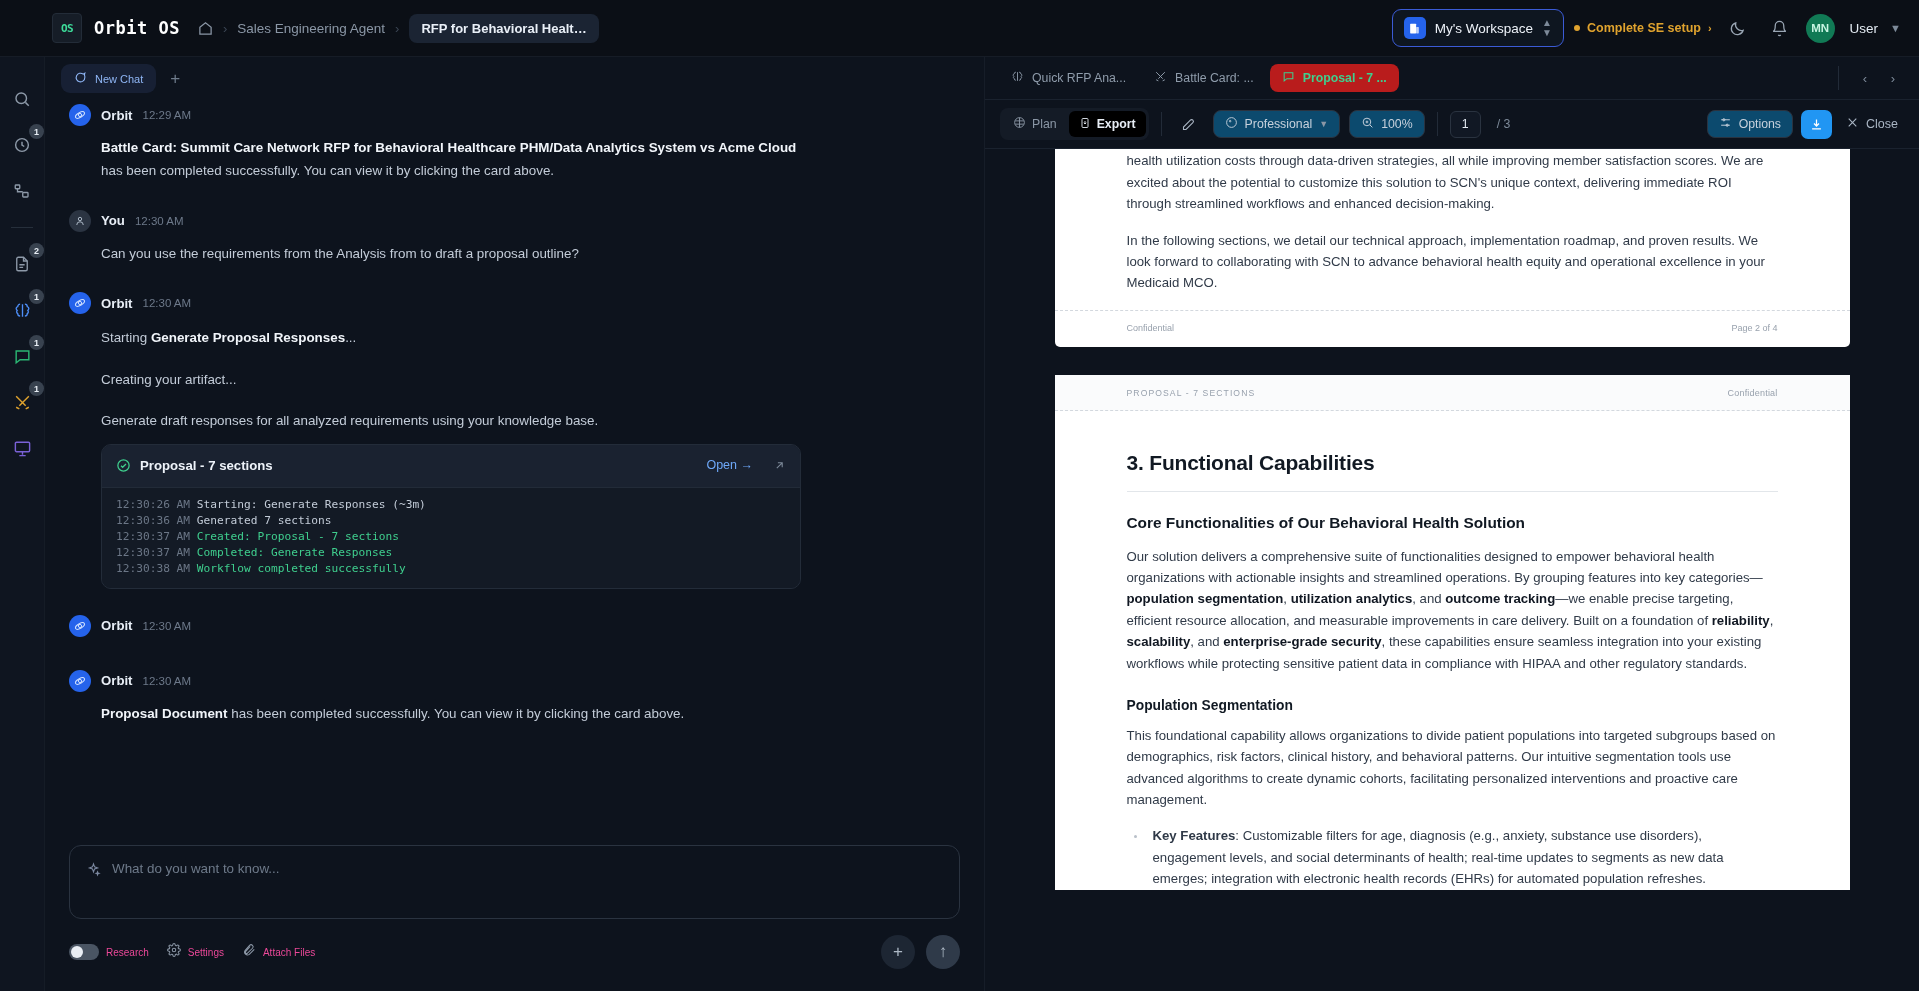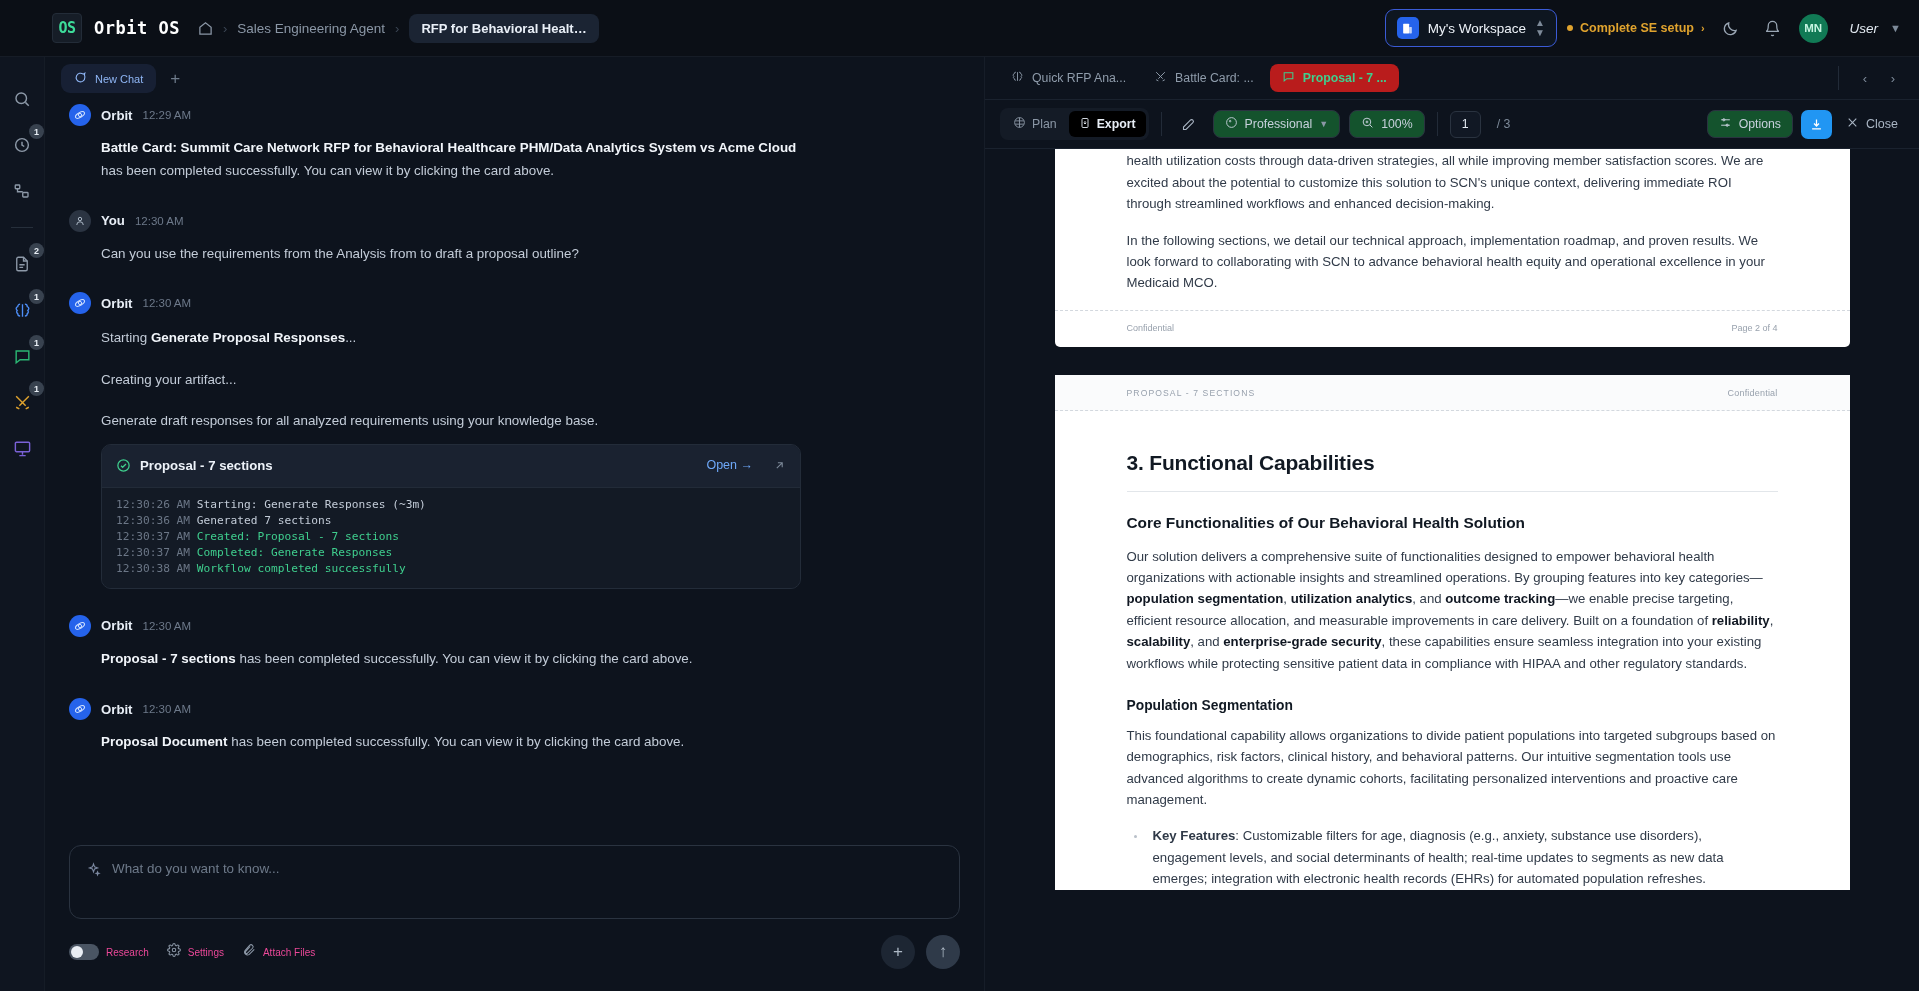--- a/index.html
+++ b/index.html
@@ -19,21 +19,21 @@
     display: flex; align-items: center;
     padding: 0 18px 0 52px;
     border-bottom: 1px solid #161c26;
     position: relative; z-index: 40;
   }
   .logo-badge {
     width: 30px; height: 30px; border-radius: 4px;
     background: #161d27; border: 1px solid #232c38;
     display: flex; align-items: center; justify-content: center;
     font-family: "DejaVu Sans Mono", monospace;
-    font-size: 15px; font-weight: 700; color: #3ddc9a; letter-spacing: -0.5px;
+    font-size: 11px; font-weight: 700; color: #3ddc9a; letter-spacing: -0.5px;
   }
   .logo-text {
     font-family: "DejaVu Sans Mono", monospace;
     font-size: 17px; font-weight: 700; color: #ffffff;
     margin-left: 12px; letter-spacing: 0.5px;
   }
   .bc-sep { color: #3b4654; font-size: 13px; margin: 0 10px; }
   .home-ic { margin-left: 18px; color: #8b97a6; display:flex; align-items:center; }
   .bc-link { color: #8b97a6; font-size: 13.5px; }
   .bc-current {
@@ -54,21 +54,21 @@
   .ws-label { font-size: 13.5px; color: #edf2f8; flex: 1; }
   .chev-ud { color: #7d8a99; font-size: 10px; line-height: 1; text-align:center; }
   .se-setup { display:flex; align-items:center; gap:7px; color:#e0a32e; font-size:12.5px; font-weight:600; }
   .dot-amber { width: 6px; height: 6px; border-radius: 50%; background: #e0a32e; }
   .icon-btn { width: 32px; height: 32px; display:flex; align-items:center; justify-content:center; color:#9aa6b4; }
   .avatar {
     width: 29px; height: 29px; border-radius: 50%; background: #117a55;
     display: flex; align-items: center; justify-content: center;
     font-size: 11.5px; font-weight: 700; color: #c7f5e2;
   }
-  .user-name { font-size: 13.5px; color: #e3eaf2; margin-left: 12px; font-style: italic; }
+  .user-name { font-size: 13.5px; color: #e3eaf2; margin-left: 5px; }
 
   
   .body { flex: 1; display: flex; min-height: 0; }
 
   
   .rail {
     width: 45px; min-width: 45px; background: #0f1520;
     display: flex; flex-direction: column; align-items: center;
     padding-top: 28px; gap: 18px; border-right: 1px solid #151c26;
   }
@@ -174,21 +174,21 @@
   .seg { display:flex; background:#141b26; border-radius:8px; padding:3px; gap:2px; }
   .seg-btn {
     display:flex; align-items:center; gap:6px; height: 26px; padding: 0 10px;
     border-radius: 6px; font-size: 12.3px; color:#8b97a6;
   }
   .seg-btn.on { background:#000000; color:#e8eef6; font-weight:600; }
   .tb-div { width:1px; height:24px; background:#222b38; margin: 0 3px; }
   .tb-icon { width: 30px; height: 28px; display:flex; align-items:center; justify-content:center; color:#aab6c4; }
   .tb-pill {
     display:flex; align-items:center; gap:7px; height:28px; padding:0 11px;
-    border:1px solid #2a3340; border-radius:8px; background:#14532d;
+    border:1px solid #2a3340; border-radius:8px; background:#0c4a6e;
     font-size:12.3px; color:#c7d1dc;
   }
   .pg-input {
     width: 31px; height: 27px; border:1px solid #2a3340; border-radius:6px;
     background:#111824; color:#e4ebf3; font-size:12.3px;
     display:flex; align-items:center; justify-content:center;
   }
   .pg-total { font-size: 12.3px; color:#7d8a99; margin-left:7px; }
   .tb-right { margin-left:auto; display:flex; align-items:center; gap:8px; }
   .dl-btn { width:31px; height:29px; border-radius:7px; background:#2196f3; display:flex; align-items:center; justify-content:center; color:#fff; }
@@ -435,26 +435,20 @@
           <div class="msg-head">
             <span class="av av-orbit">
               <svg width="12" height="12" viewBox="0 0 24 24" fill="none" stroke="currentColor" stroke-width="2">
                   <circle cx="12" cy="12" r="3.2"></circle>
                   <ellipse cx="12" cy="12" rx="10" ry="4.6" transform="rotate(-30 12 12)"></ellipse>
                 </svg>
             </span>
             <span class="who">Orbit</span>
             <span class="time">12:30 AM</span>
           </div>
-          <div class="msg-body">
-            <p style="margin:8px 0 0 0;">
-              <b>Proposal - 7 sections</b>
-              <span>has been completed successfully. You can view it by clicking the card above.</span>
-            </p>
-          </div>
         </div>
 
         <div class="msg" style="margin-top:25px;">
           <div class="msg-head">
             <span class="av av-orbit">
               <svg width="12" height="12" viewBox="0 0 24 24" fill="none" stroke="currentColor" stroke-width="2">
                   <circle cx="12" cy="12" r="3.2"></circle>
                   <ellipse cx="12" cy="12" rx="10" ry="4.6" transform="rotate(-30 12 12)"></ellipse>
                 </svg>
             </span>

